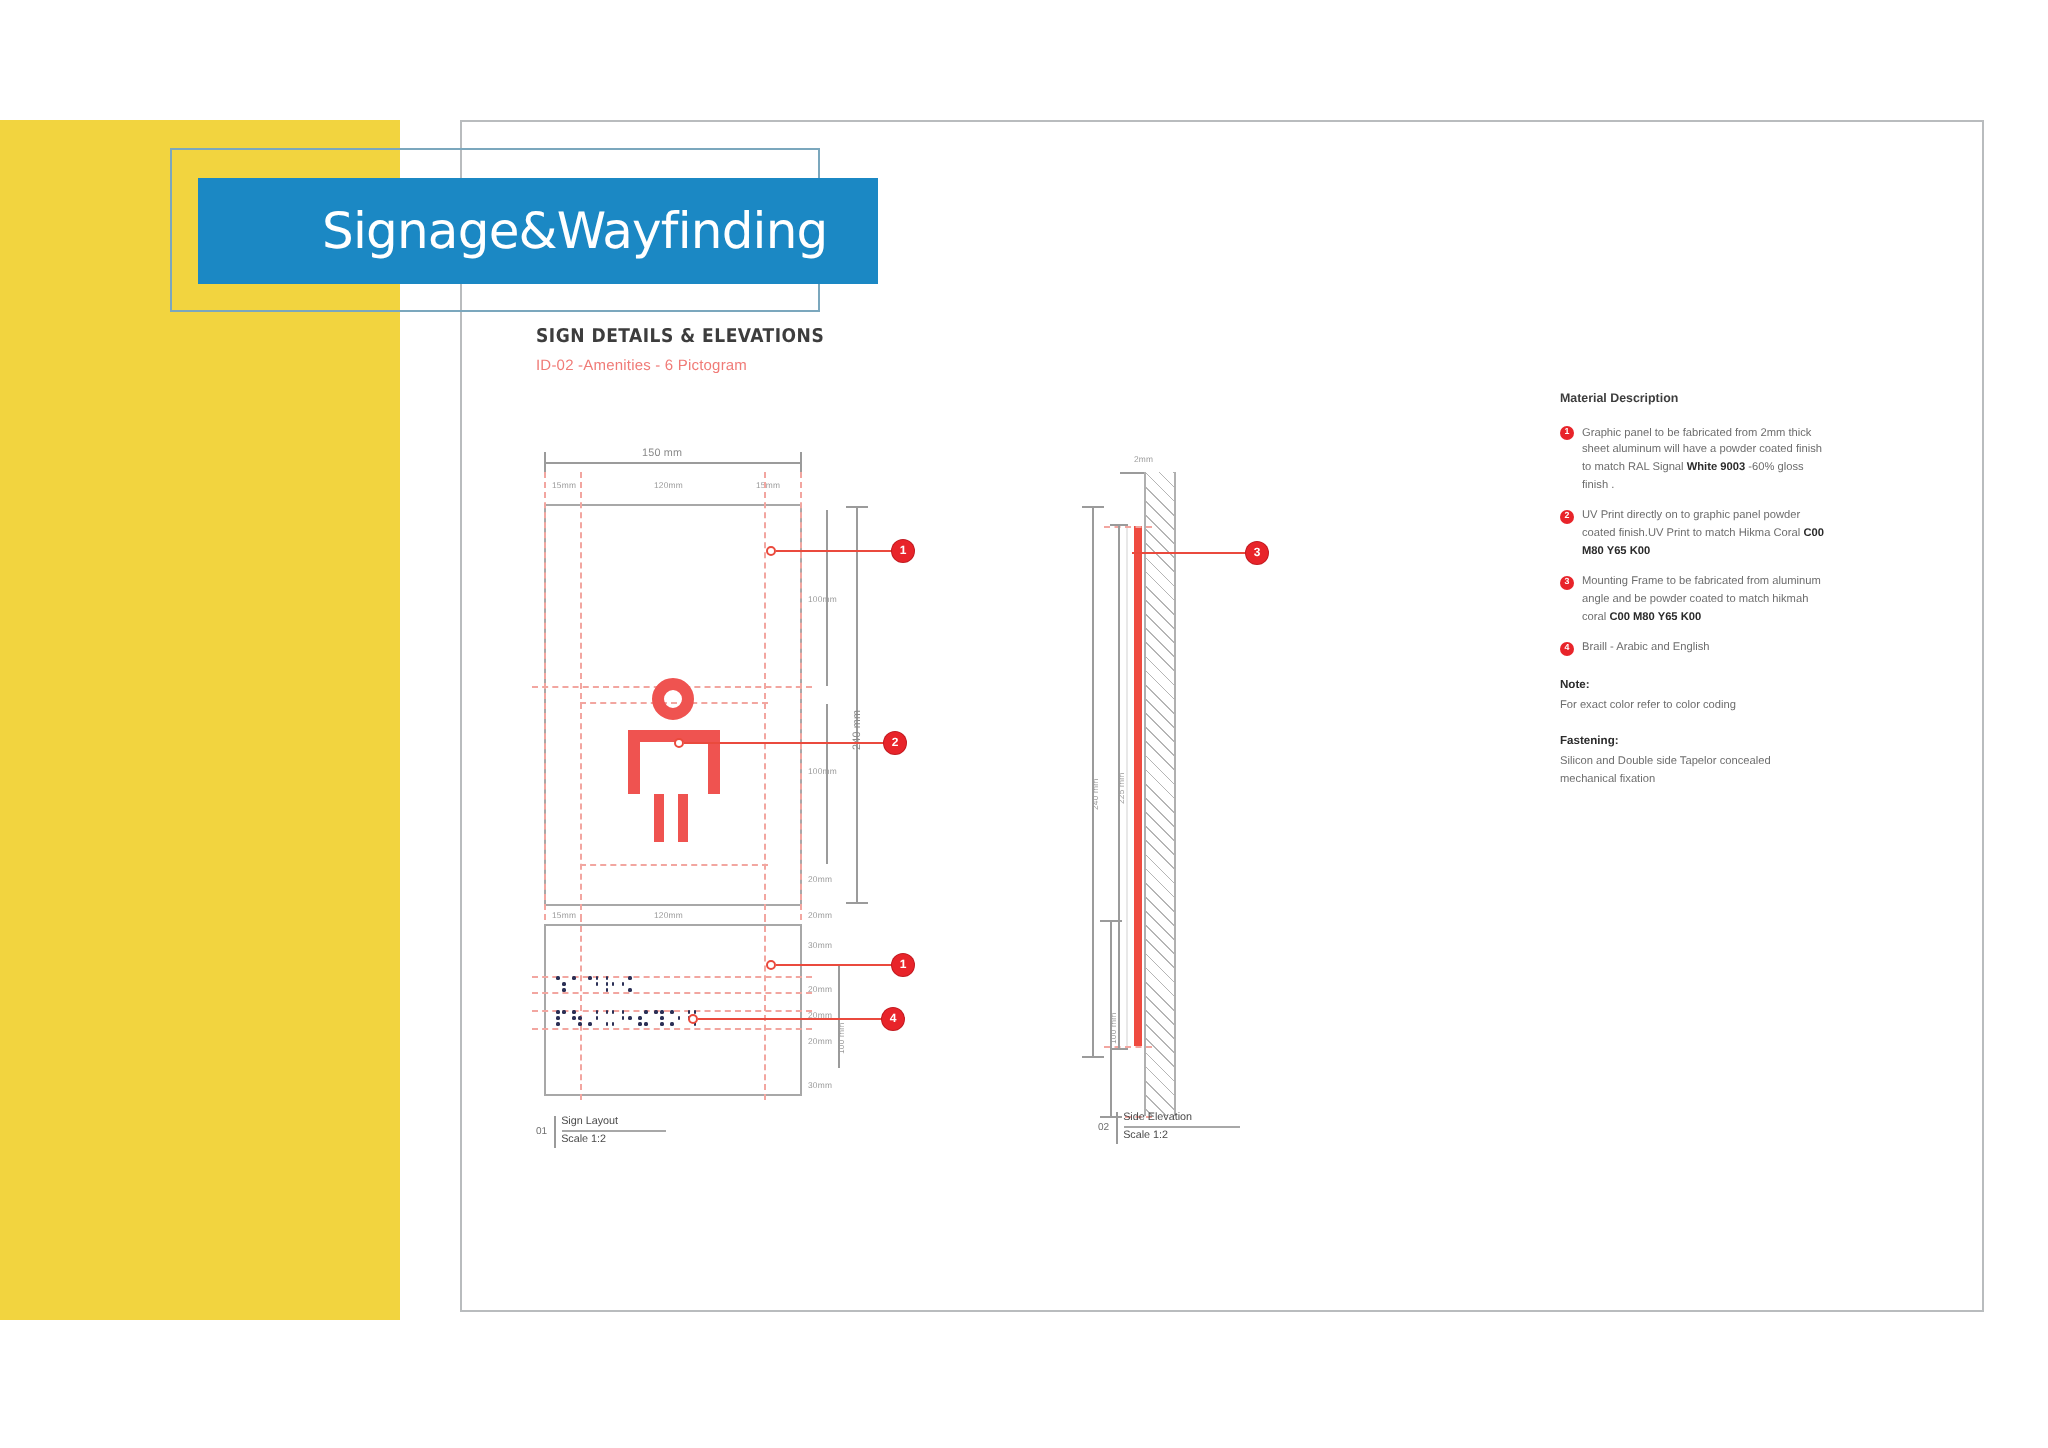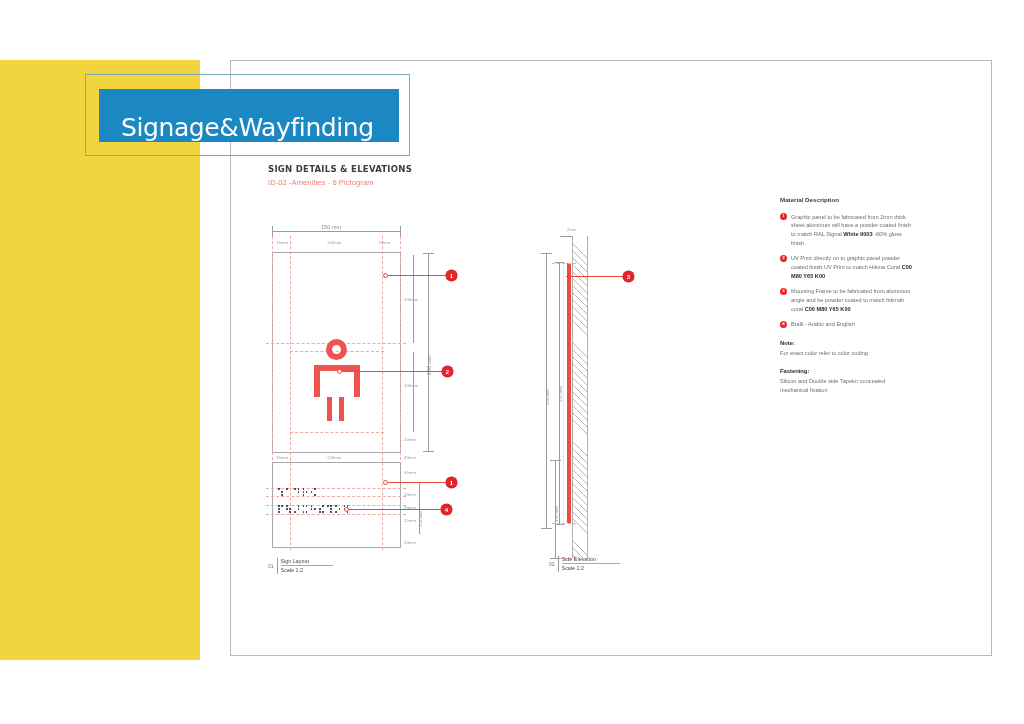--- a/index.html
+++ b/index.html
@@ -22,21 +22,21 @@
     background:transparent;
   }
   
   #title-outline{
     position:absolute;left:85px;top:74px;width:325px;height:82px;
     border:1px solid #7ba7bd;box-sizing:border-box;
   }
   #title-banner{
     position:absolute;left:99px;top:89px;width:300px;height:53px;
     background:#1b88c4;
-    display:flex;align-items:flex-end;
+    display:flex;align-items:center;padding-left:40px;
   }
   #title-banner .title-text{
     color:#ffffff;font-size:25px;letter-spacing:-0.4px;
     padding-left:22px;font-weight:400;
     font-family:"DejaVu Sans",sans-serif;
   }
   
   #sheet-heading{
     position:absolute;left:268px;top:163px;
   }

